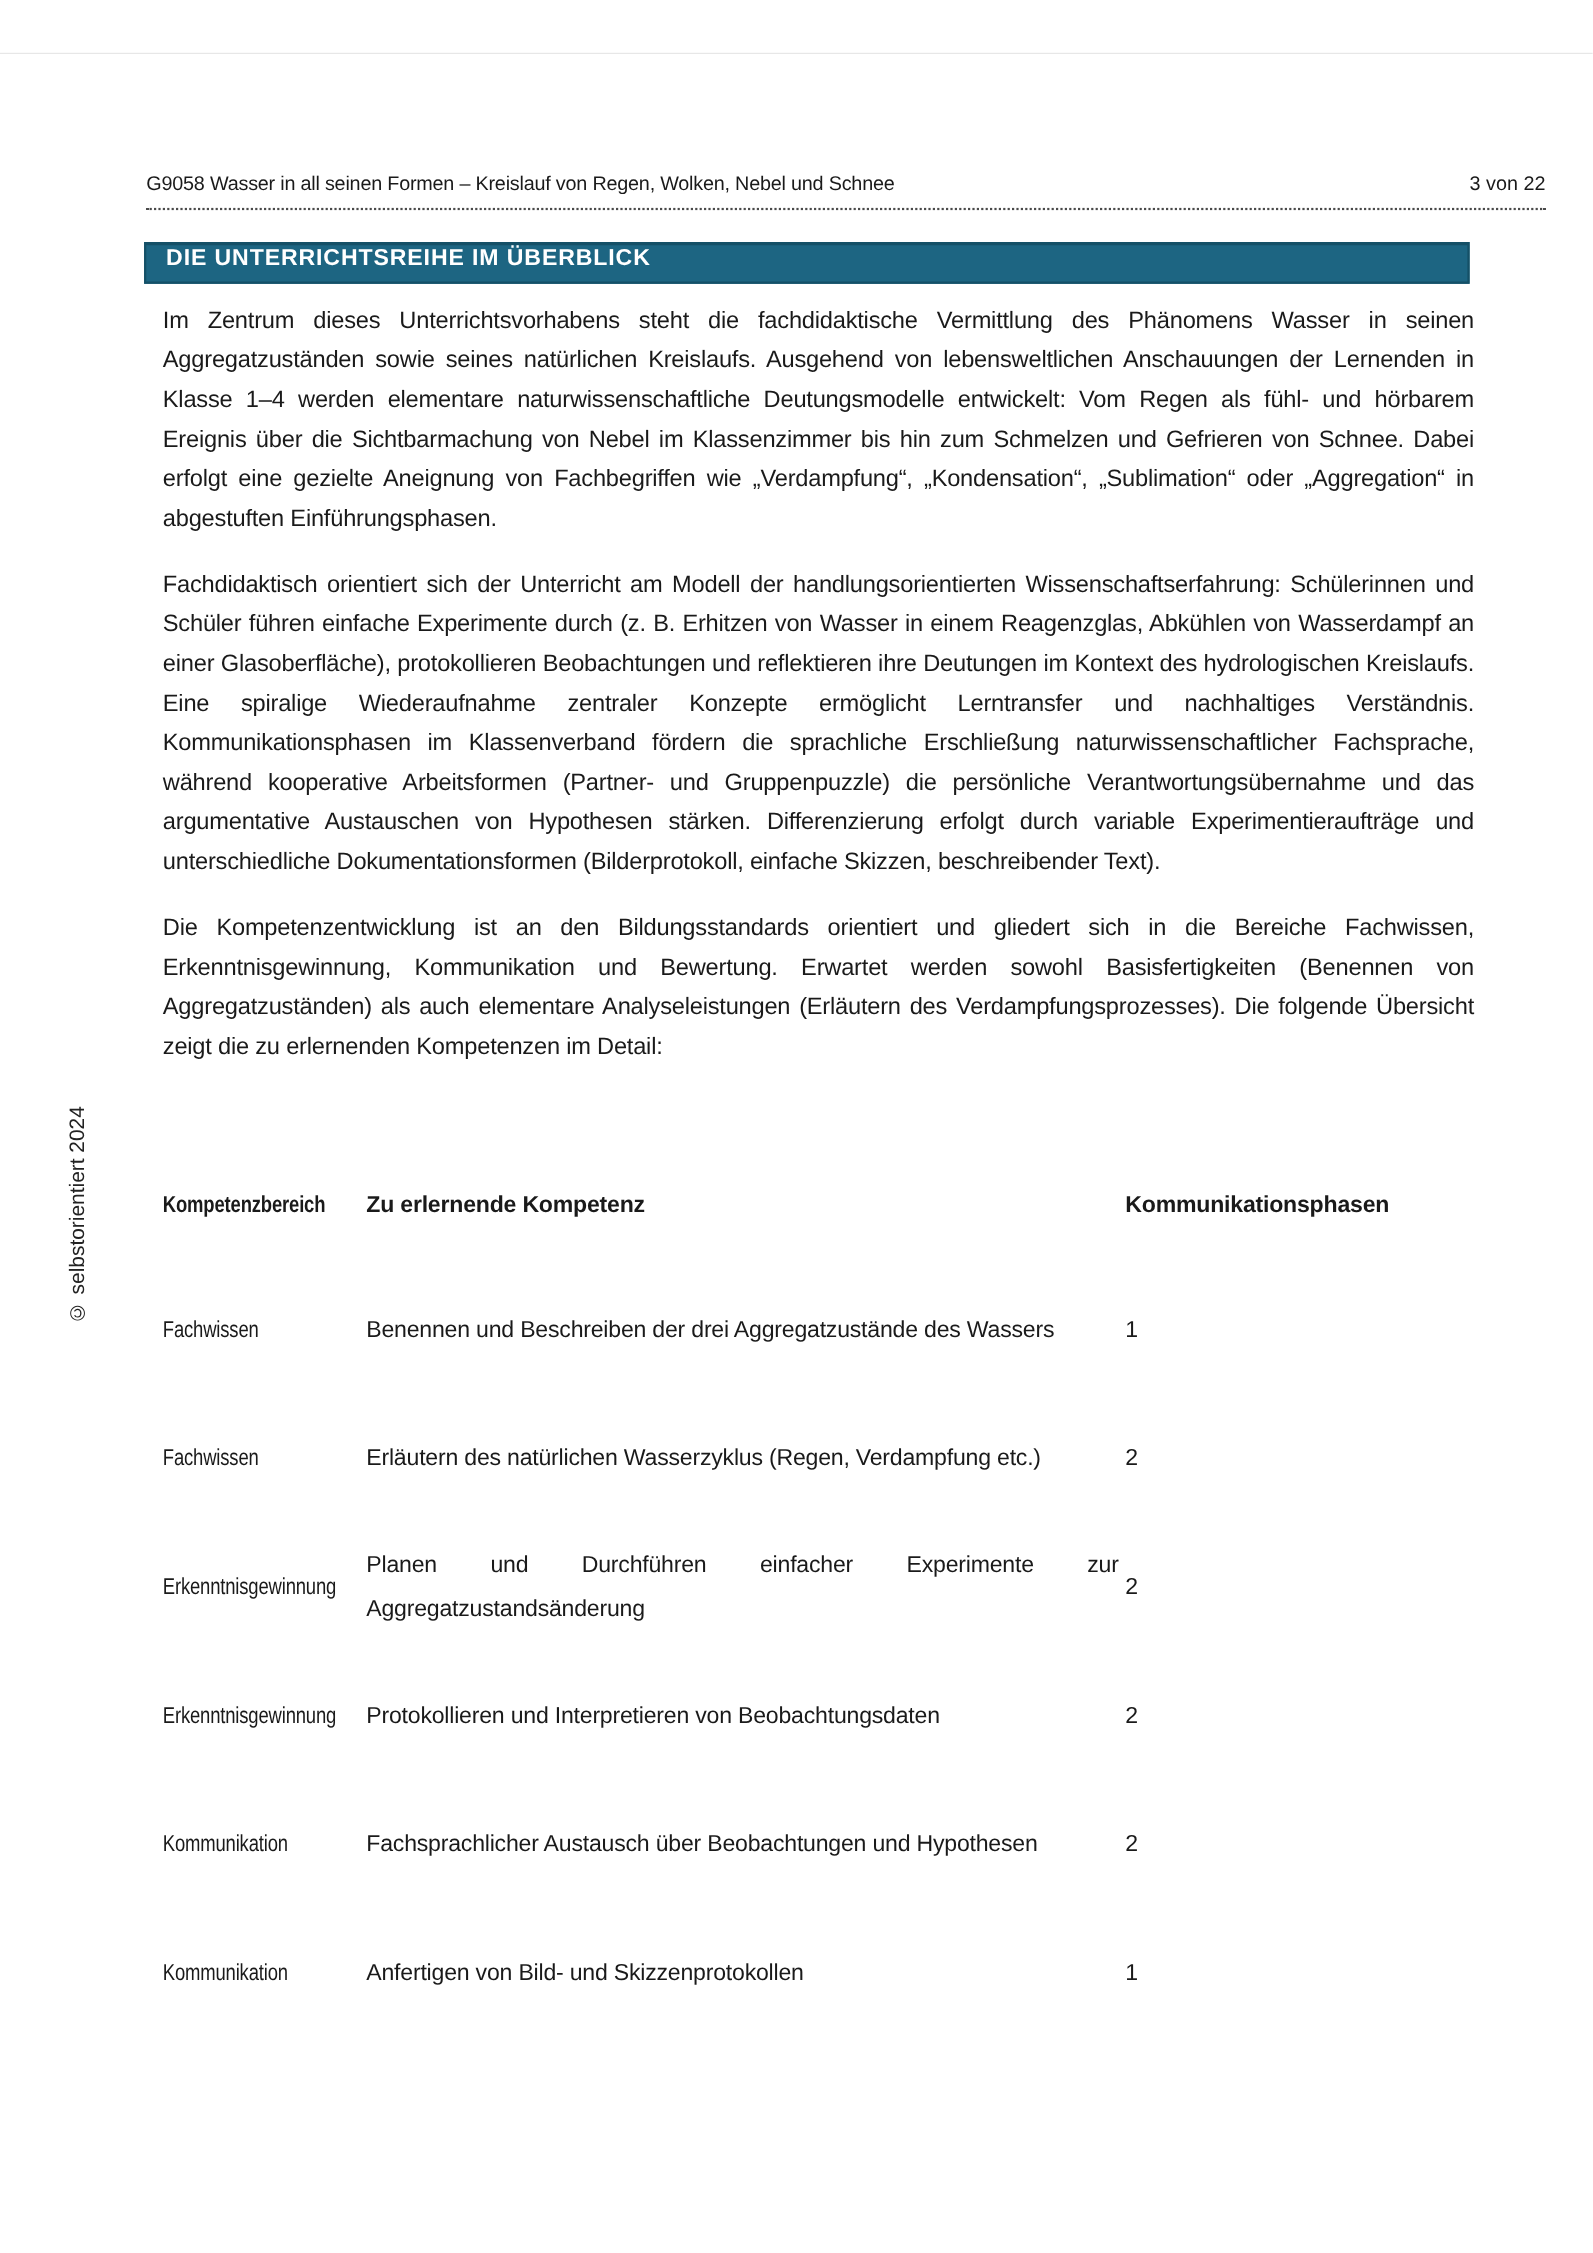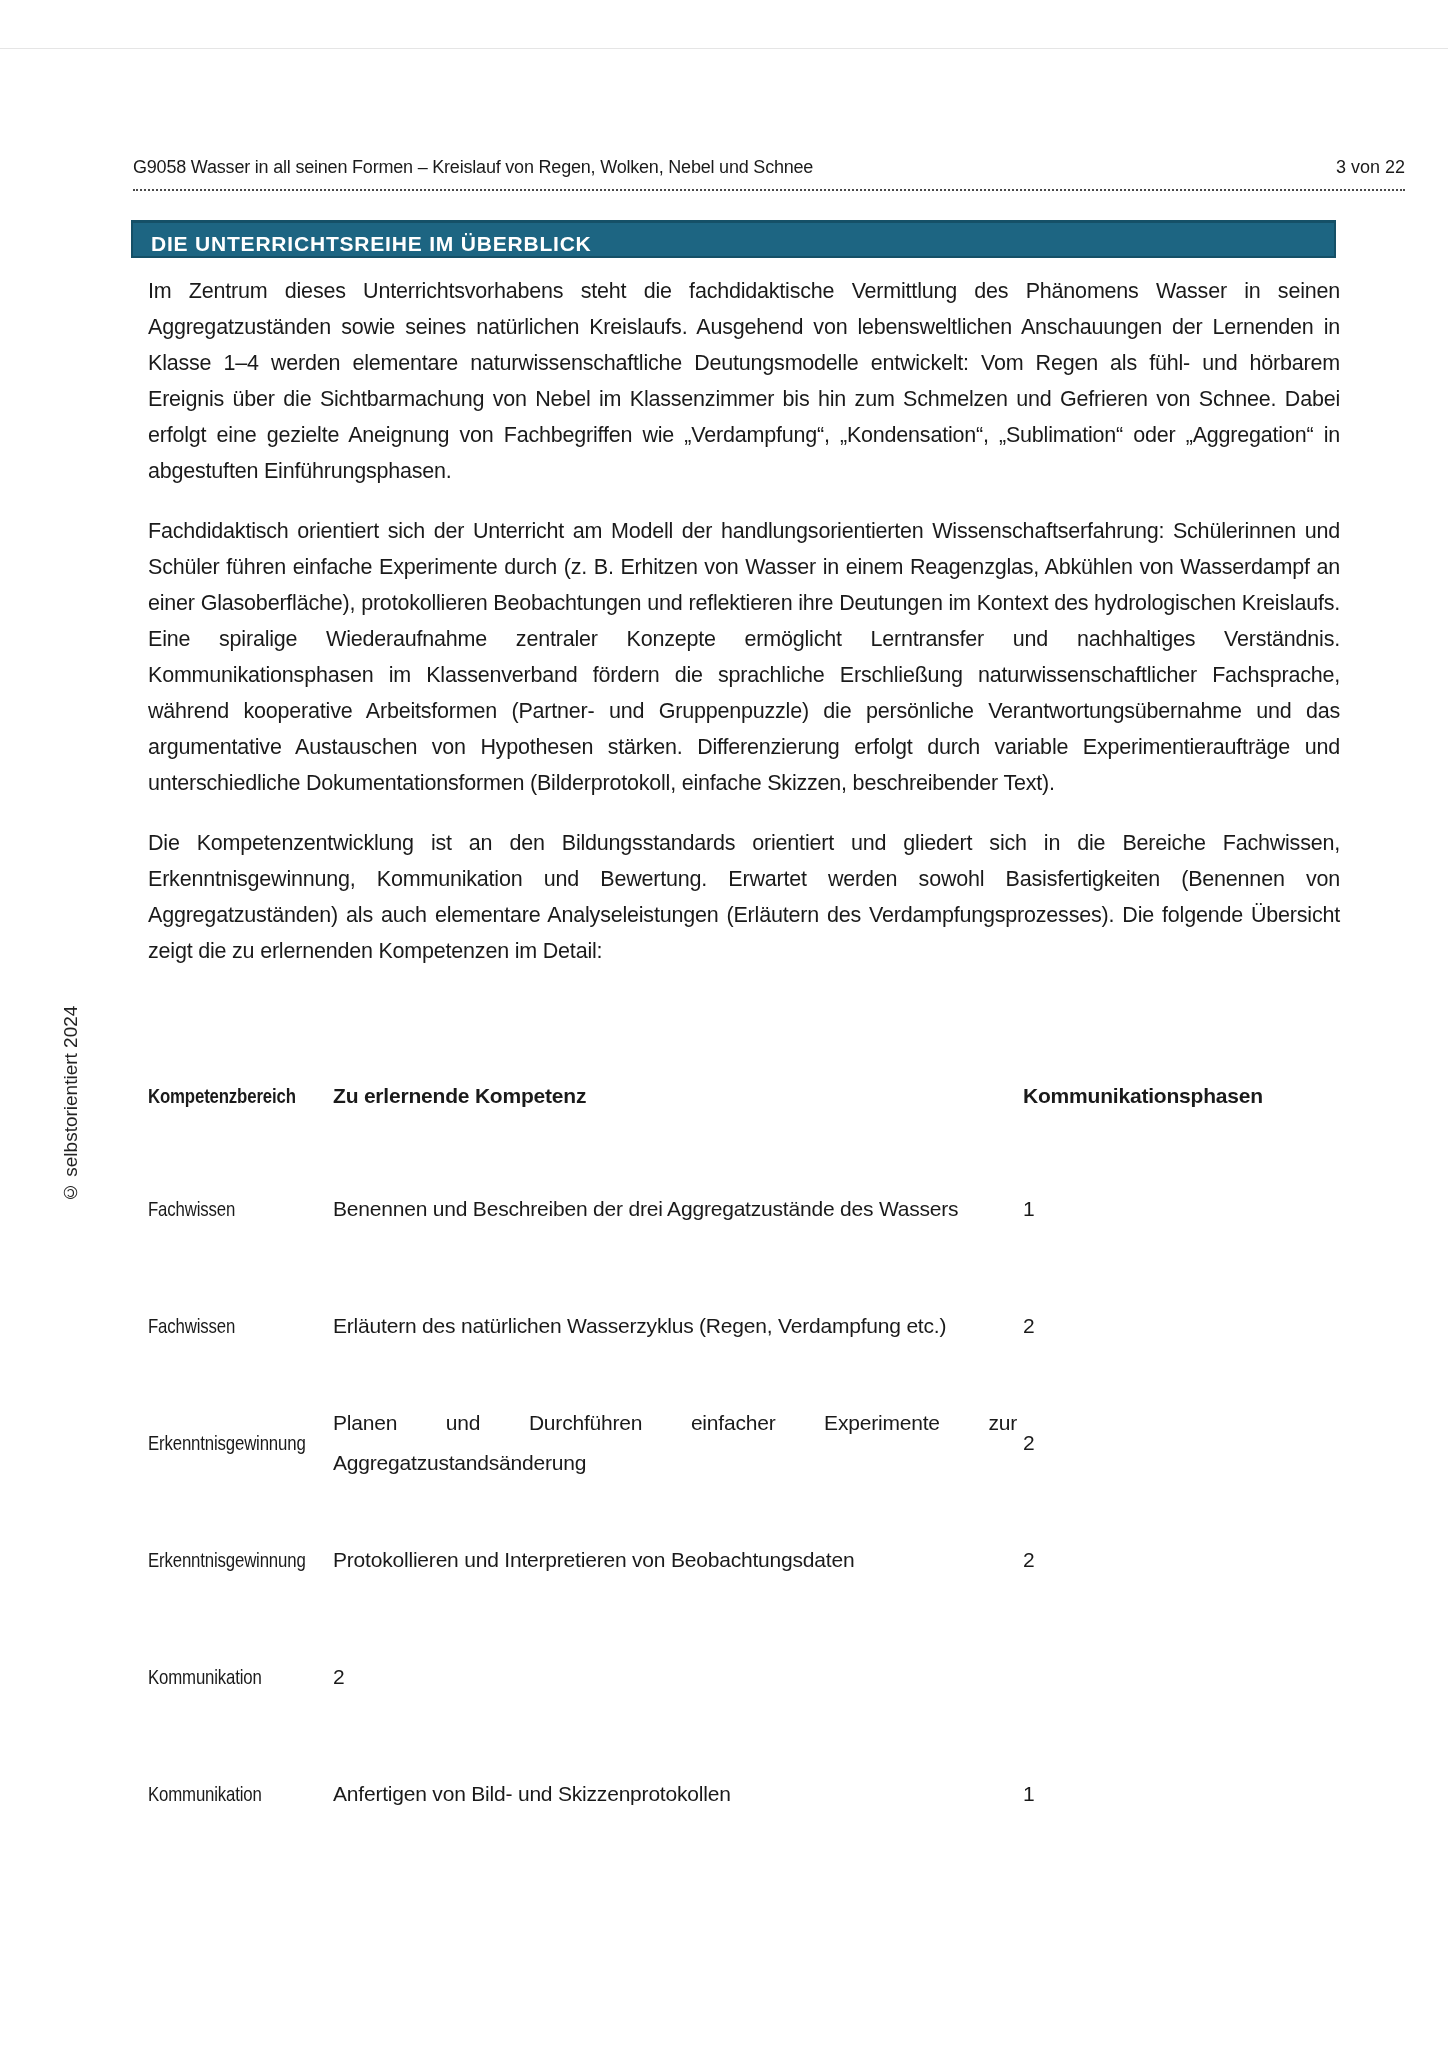--- a/index.html
+++ b/index.html
@@ -26,21 +26,21 @@
 
   
   .section-banner{
     position:absolute;top:171px;left:131px;width:1205px;height:38px;
     background:#1d6582;
     border-top:3px solid #155067;
     border-left:2px solid #155067;
     border-right:2px solid #155067;
     border-bottom:2px solid #155067;
     box-sizing:border-box;
-    display:flex;align-items:flex-end;
+    display:flex;align-items:flex-start;
   }
   .section-banner .banner-text{
     color:#ffffff;font-weight:bold;font-size:21px;letter-spacing:0.8px;
     padding-left:18px;white-space:nowrap;
   }
 
   
   .body-text{
     position:absolute;top:224px;left:148px;width:1192px;
     font-size:21.5px;line-height:36px;letter-spacing:-0.2px;
@@ -132,20 +132,21 @@
     </div>
 
     <div class="t-row">
       <div class="cell-bereich">Erkenntnisgewinnung</div>
       <div class="cell-komp">Protokollieren und Interpretieren von Beobachtungsdaten</div>
       <div class="cell-anf">2</div>
     </div>
 
     <div class="t-row">
       <div class="cell-bereich">Kommunikation</div>
+      <div class="cell-komp">Fachsprachlicher Austausch über Beobachtungen und Hypothesen</div>
       <div class="cell-anf">2</div>
     </div>
 
     <div class="t-row">
       <div class="cell-bereich">Kommunikation</div>
       <div class="cell-komp">Anfertigen von Bild- und Skizzenprotokollen</div>
       <div class="cell-anf">1</div>
     </div>
   </div>
 

